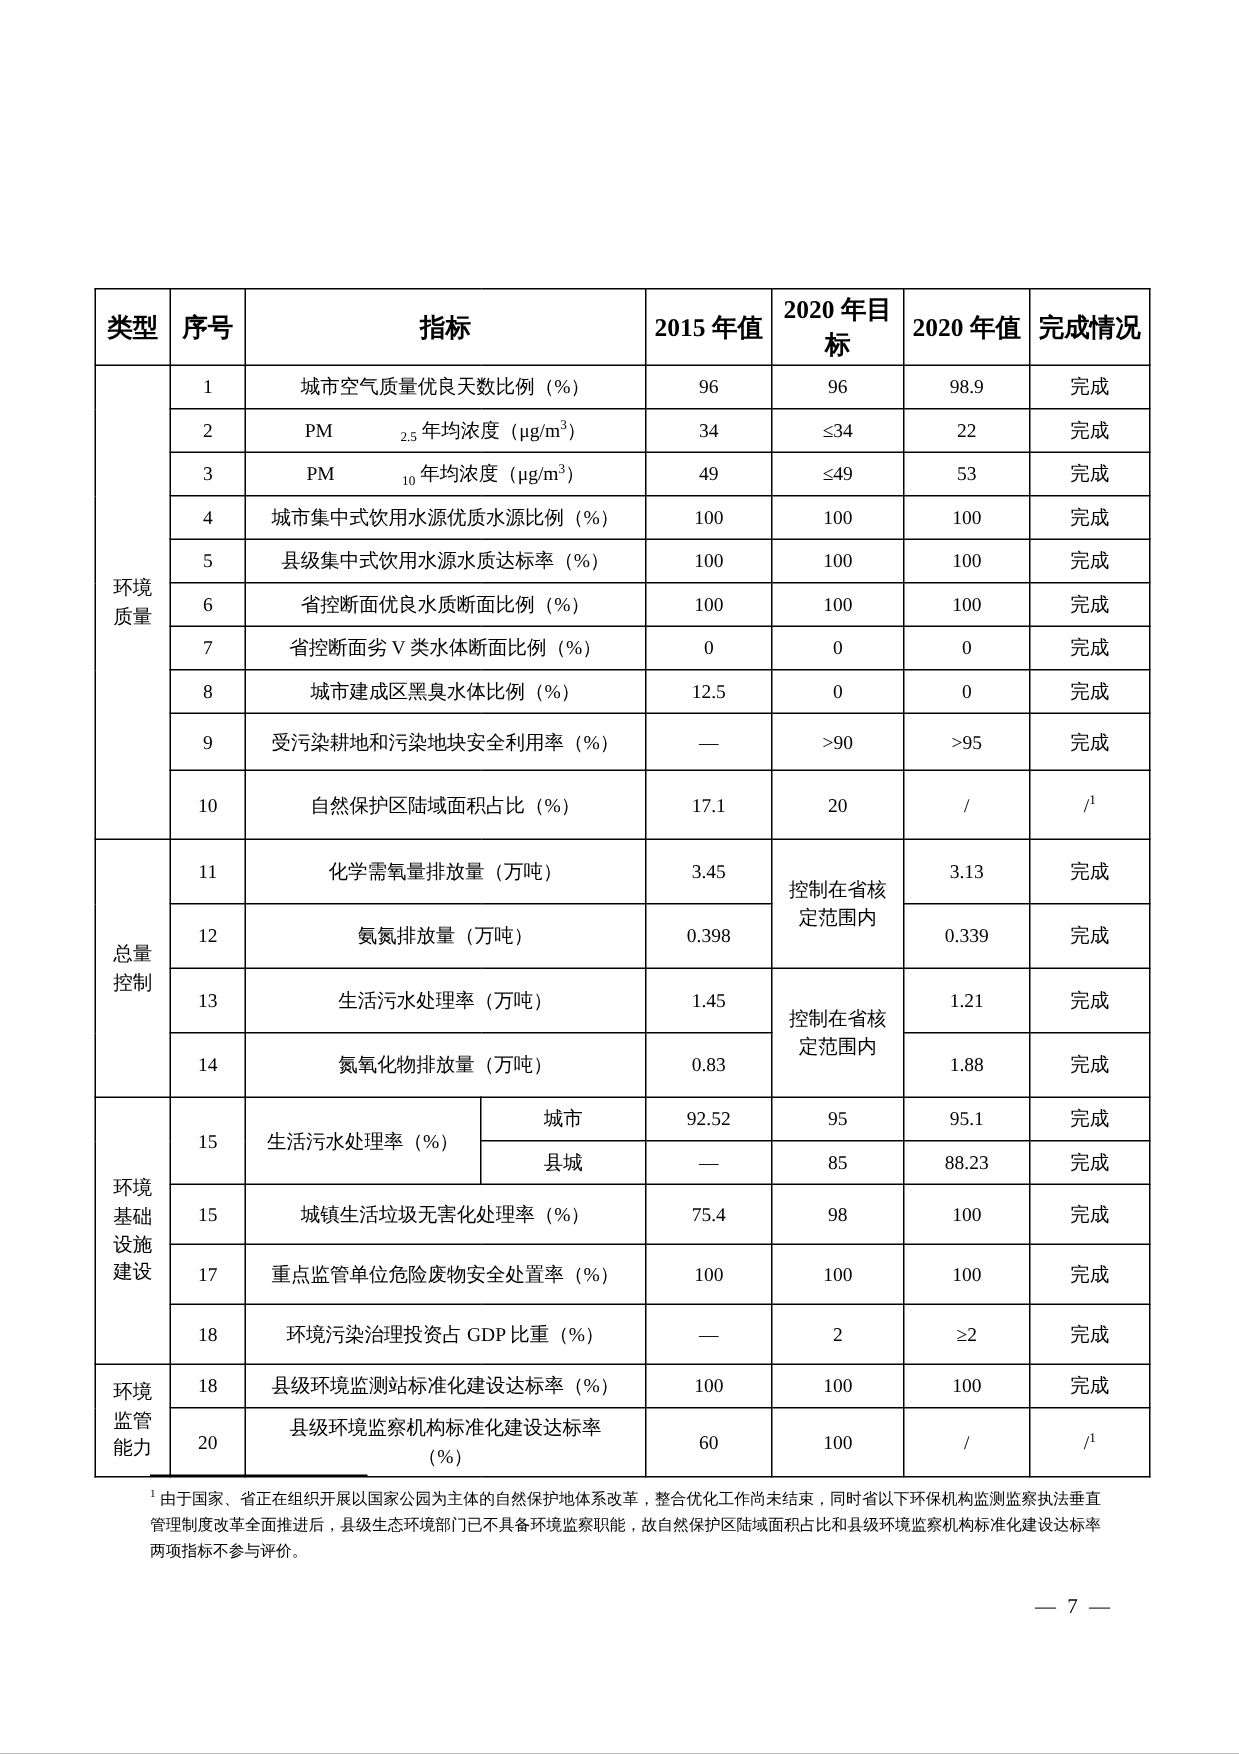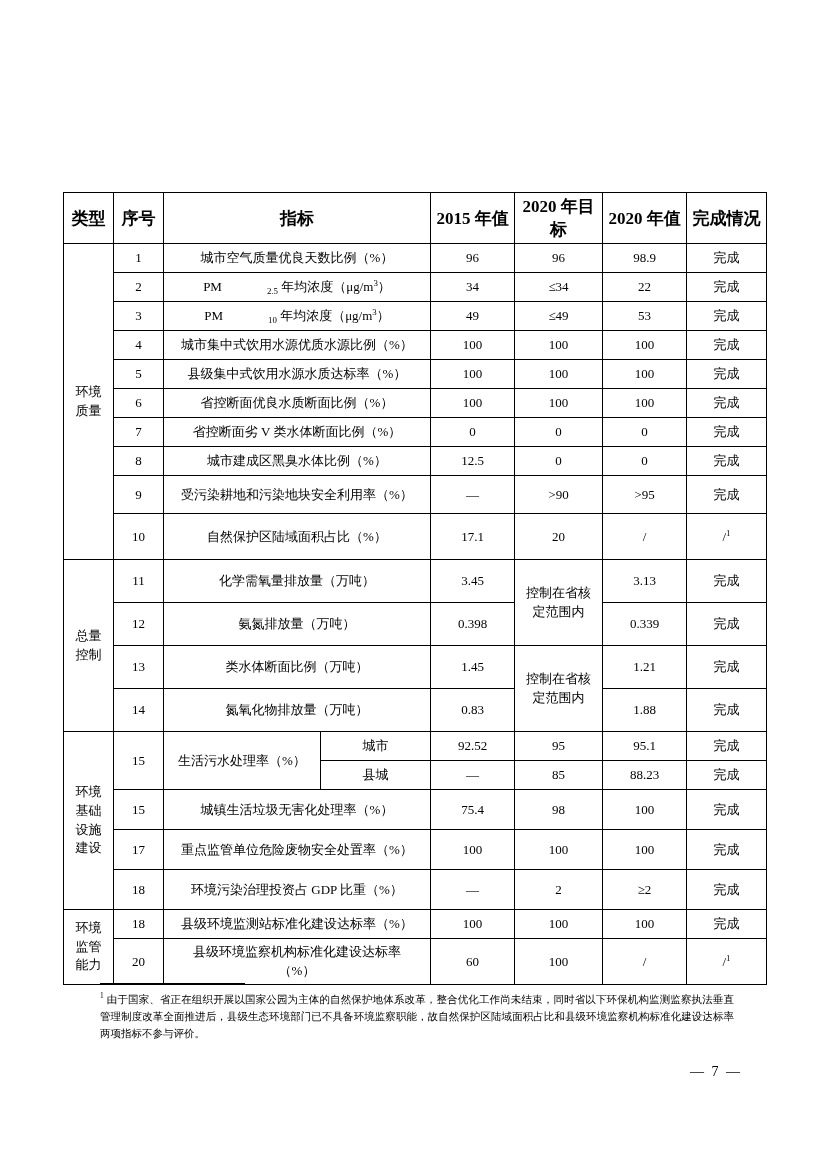--- a/index.html
+++ b/index.html
@@ -178,21 +178,21 @@
       </tr>
       <tr class="h43">
         <td>12</td>
         <td colspan="2">氨氮排放量（万吨）</td>
         <td>0.398</td>
         <td>0.339</td>
         <td>完成</td>
       </tr>
       <tr class="h43">
         <td>13</td>
-        <td colspan="2">类水体断面比例（万吨）</td>
+        <td colspan="2">生活污水处理率（万吨）</td>
         <td>1.45</td>
         <td rowspan="2" class="preline">控制在省核
 定范围内</td>
         <td>1.21</td>
         <td>完成</td>
       </tr>
       <tr class="h43">
         <td>14</td>
         <td colspan="2">氮氧化物排放量（万吨）</td>
         <td>0.83</td>

